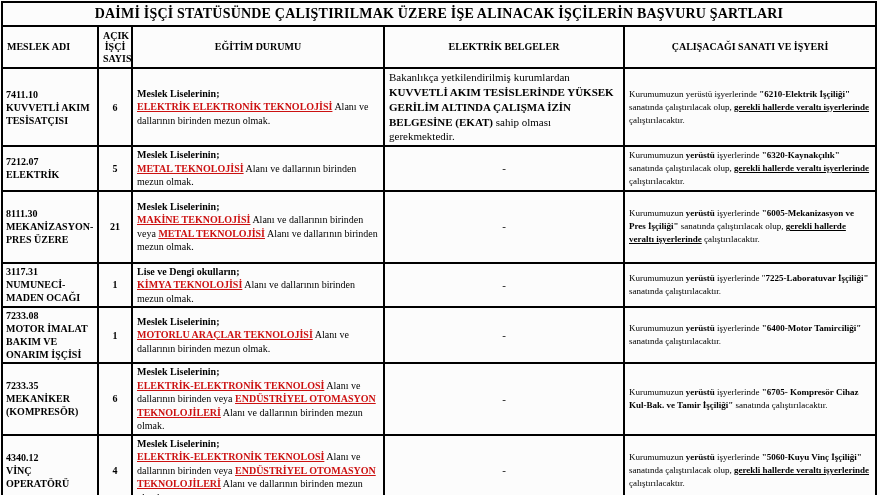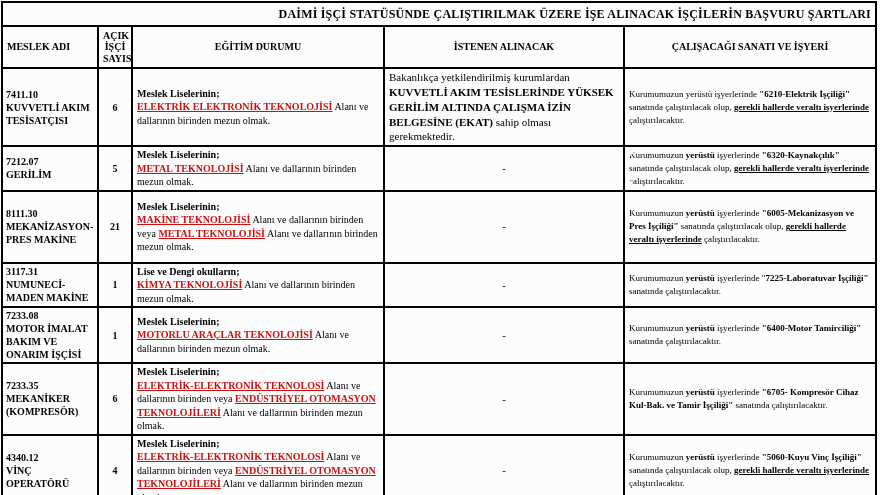--- a/index.html
+++ b/index.html
@@ -14,32 +14,32 @@
     border:1px solid #000;
   }
   td,th{
     border:2px solid #000;
     padding:1px 4px;
     vertical-align:middle;
     overflow:hidden;
     text-align:left;
   }
   .title-cell{
-    font-weight:bold;text-align:right;
-    font-size:12px;height:20px;letter-spacing:.2px;
+    font-weight:bold;text-align:center;
+    font-size:14px;height:20px;letter-spacing:.2px;
   }
   th{font-size:10px;line-height:1.15;}
   th.center{text-align:center;}
   .header-row th{height:38px;}
   .occ-cell{font-size:10px;font-weight:bold;line-height:1.3;padding-left:3px;}
   .count-cell{font-size:10px;font-weight:bold;text-align:center;}
   .edu-cell{font-size:10px;line-height:1.35;}
   .doc-cell{font-size:11px;line-height:1.35;}
   .doc-cell.dash{text-align:center;}
-  .work-cell{font-size:9px;line-height:1.45;border-radius:23px;}
+  .work-cell{font-size:9px;line-height:1.45;}
   .line{margin:0;}
   .s-b{font-weight:bold;}
   .s-bu{font-weight:bold;text-decoration:underline;}
   .s-r{font-weight:bold;color:var(--program-red,#c00);text-decoration:underline;}
   .total-row td{background:var(--total-gray,#c6c6c6);height:13px;}
   .total-label{font-size:10px;font-weight:bold;padding-left:3px;}
   .total-value{font-size:10px;font-weight:bold;text-align:center;}
 </style>
 </head>
 <body>
@@ -53,21 +53,21 @@
     <col>
   </colgroup>
   <thead>
     <tr>
       <td class="title-cell" colspan="5">DAİMİ İŞÇİ STATÜSÜNDE ÇALIŞTIRILMAK ÜZERE İŞE ALINACAK İŞÇİLERİN BAŞVURU ŞARTLARI</td>
     </tr>
     <tr class="header-row">
       <th>MESLEK ADI</th>
       <th class="center">AÇIK İŞÇİ SAYISI</th>
       <th class="center">EĞİTİM DURUMU</th>
-      <th class="center">İSTENEN ALINACAK</th>
+      <th class="center">ELEKTRİK BELGELER</th>
       <th class="center">ÇALIŞACAĞI SANATI VE İŞYERİ</th>
     </tr>
   </thead>
   <tbody id="rows">
       <tr style="height: 64px;">
         <td class="occ-cell">
           <div class="line">7411.10</div>
           <div class="line">KUVVETLİ AKIM TESİSATÇISI</div>
         </td>
         <td class="count-cell">6</td>
@@ -78,55 +78,55 @@
         <td class="doc-cell">
           <div class="line"><span>Bakanlıkça yetkilendirilmiş kurumlardan </span><span class="s-b">KUVVETLİ AKIM TESİSLERİNDE YÜKSEK GERİLİM ALTINDA ÇALIŞMA İZİN BELGESİNE (EKAT)</span><span> sahip olması gerekmektedir.</span></div>
         </td>
         <td class="work-cell">
           <div class="line"><span>Kurumumuzun yerüstü işyerlerinde </span><span class="s-b">"6210-Elektrik İşçiliği"</span><span> sanatında çalıştırılacak olup, </span><span class="s-bu">gerekli hallerde veraltı işyerlerinde</span><span> çalıştırılacaktır.</span></div>
         </td>
       </tr>
       <tr style="height: 42px;">
         <td class="occ-cell">
           <div class="line">7212.07</div>
-          <div class="line">GERİLİM</div>
+          <div class="line">ELEKTRİK</div>
         </td>
         <td class="count-cell">5</td>
         <td class="edu-cell">
           <div class="line"><span class="s-b">Meslek Liselerinin;</span></div>
           <div class="line"><span class="s-r">METAL TEKNOLOJİSİ</span><span> Alanı ve dallarının birinden mezun olmak.</span></div>
         </td>
         <td class="doc-cell dash">
           <div class="line"><span>-</span></div>
         </td>
         <td class="work-cell">
           <div class="line"><span>Kurumumuzun </span><span class="s-b">yerüstü</span><span> işyerlerinde </span><span class="s-b">"6320-Kaynakçılık"</span><span> sanatında çalıştırılacak olup, </span><span class="s-bu">gerekli hallerde veraltı işyerlerinde</span><span> çalıştırılacaktır.</span></div>
         </td>
       </tr>
       <tr style="height: 72px;">
         <td class="occ-cell">
           <div class="line">8111.30</div>
-          <div class="line">MEKANİZASYON-PRES MAKİNE</div>
+          <div class="line">MEKANİZASYON-PRES ÜZERE</div>
         </td>
         <td class="count-cell">21</td>
         <td class="edu-cell">
           <div class="line"><span class="s-b">Meslek Liselerinin;</span></div>
           <div class="line"><span class="s-r">MAKİNE TEKNOLOJİSİ</span><span> Alanı ve dallarının birinden veya </span><span class="s-r">METAL TEKNOLOJİSİ</span><span> Alanı ve dallarının birinden mezun olmak.</span></div>
         </td>
         <td class="doc-cell dash">
           <div class="line"><span>-</span></div>
         </td>
         <td class="work-cell">
           <div class="line"><span>Kurumumuzun </span><span class="s-b">yerüstü</span><span> işyerlerinde </span><span class="s-b">"6005-Mekanizasyon ve Pres İşçiliği"</span><span> sanatında  çalıştırılacak olup, </span><span class="s-bu">gerekli hallerde veraltı işyerlerinde</span><span> çalıştırılacaktır.</span></div>
         </td>
       </tr>
       <tr style="height: 44px;">
         <td class="occ-cell">
           <div class="line">3117.31</div>
-          <div class="line">NUMUNECİ-MADEN MAKİNE</div>
+          <div class="line">NUMUNECİ-MADEN OCAĞI</div>
         </td>
         <td class="count-cell">1</td>
         <td class="edu-cell">
           <div class="line"><span class="s-b">Lise ve Dengi okulların;</span></div>
           <div class="line"><span class="s-r">KİMYA TEKNOLOJİSİ</span><span> Alanı ve dallarının birinden mezun olmak.</span></div>
         </td>
         <td class="doc-cell dash">
           <div class="line"><span>-</span></div>
         </td>
         <td class="work-cell">

